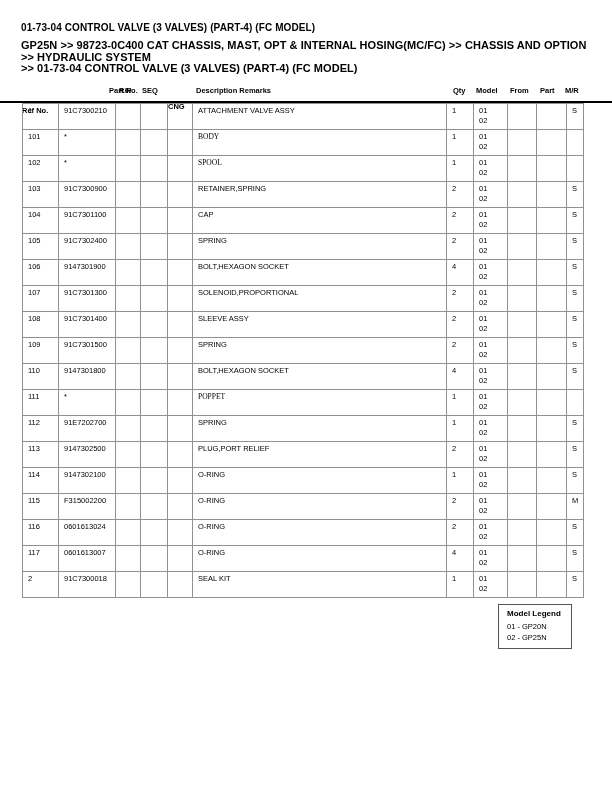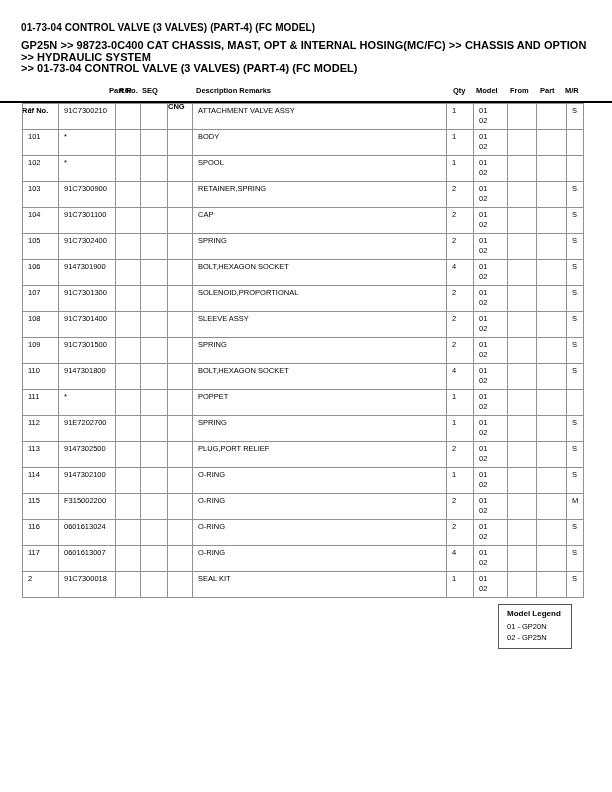--- a/index.html
+++ b/index.html
@@ -39,21 +39,21 @@
     vertical-align:top;
     padding:2px 1px 0 5px;
     height:23px;
     line-height:9.5px;
     overflow:hidden;
     white-space:pre-line;
   }
   td.c-qty   { padding-left:7px; }
   td.c-model { padding-left:7px; }
   td.c-mr    { padding-left:6px; }
-  td.indent  { padding-left:9px; }
+  td.indent  { padding-left:9px;font-family:Liberation Serif, serif; }
 
   .legend {
     position:absolute; left:498px; top:604px;
     width:74px; height:45px; box-sizing:border-box;
     border:1.5px solid #555555; background:#fff;
     padding:4px 4px 8px 8px;
     font-size:7.5px;
   }
   .legend-title { font-size:8px; font-weight:bold; margin-bottom:4px; white-space:nowrap; }
   .legend-item  { line-height:10.5px; white-space:nowrap; }

